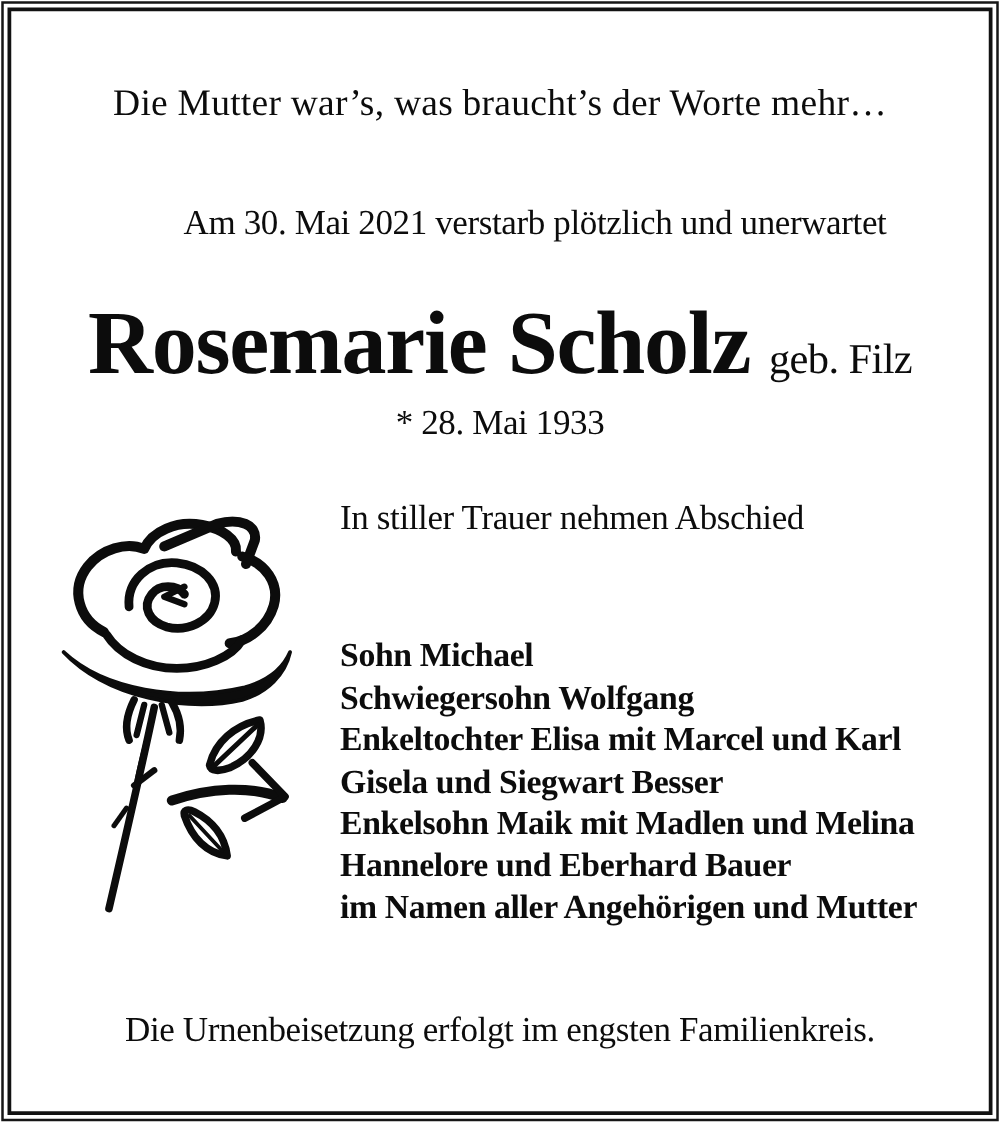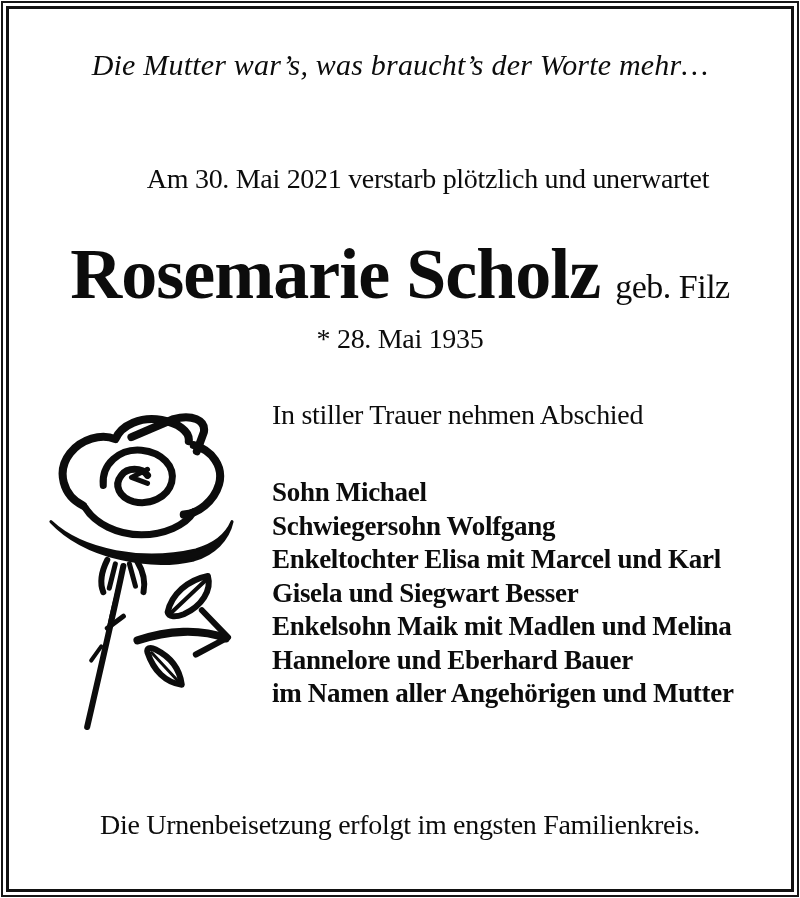--- a/index.html
+++ b/index.html
@@ -28,23 +28,22 @@
     border: 3px solid #121212;
     pointer-events: none;
   }
   .centered {
     position: absolute;
     left: 0;
     width: 100%;
     text-align: center;
   }
   .epigraph {
-    top: 48px;
+    top: 66px;
     font-size: 30px;
-    font-style: italic;
     letter-spacing: 0.2px;
   }
   .death-line {
     top: 163px;
     font-size: 28px;
     letter-spacing: -0.3px;
     padding-left: 28px;
   }
   .name-row {
     position: absolute;
@@ -79,21 +78,21 @@
     position: absolute;
     left: 272px;
     top: 399px;
     font-size: 28px;
     letter-spacing: -0.3px;
     white-space: nowrap;
   }
   .mourners-list {
     position: absolute;
     left: 272px;
-    top: 476px;
+    top: 508px;
     font-size: 27px;
     font-weight: bold;
     letter-spacing: -0.3px;
   }
   .mourner-line {
     line-height: 33.5px;
     white-space: nowrap;
   }
   .closing-line {
     top: 809px;
@@ -123,21 +122,21 @@
 
   <div class="centered epigraph">Die Mutter war’s, was braucht’s der Worte mehr…</div>
 
   <div class="centered death-line">Am 30. Mai 2021 verstarb plötzlich und unerwartet</div>
 
   <div class="name-row">
     <span class="deceased-name">Rosemarie Scholz</span>
     <span class="maiden-name">geb. Filz</span>
   </div>
 
-  <div class="centered birth-line">* 28. Mai 1935</div>
+  <div class="centered birth-line">* 28. Mai 1933</div>
 
   <div class="rose-illustration">
     <svg viewBox="0 0 185 320" xmlns="http://www.w3.org/2000/svg" fill="none" stroke="#0c0c0c" stroke-linecap="round" stroke-linejoin="round">
 
       <path d="M 34 92 C 14 82, 7 58, 21 40 C 32 26, 52 20, 66 26 C 72 12, 92 3, 112 7 C 128 10, 140 18, 139 28" stroke-width="8"></path>
 
       <path d="M 82 24 L 124 6 C 142 1, 156 7, 154 19 L 147 38" stroke-width="8"></path>
 
       <path d="M 144 32 C 162 37, 174 53, 169 71 C 164 88, 148 100, 134 101" stroke-width="8"></path>
 

